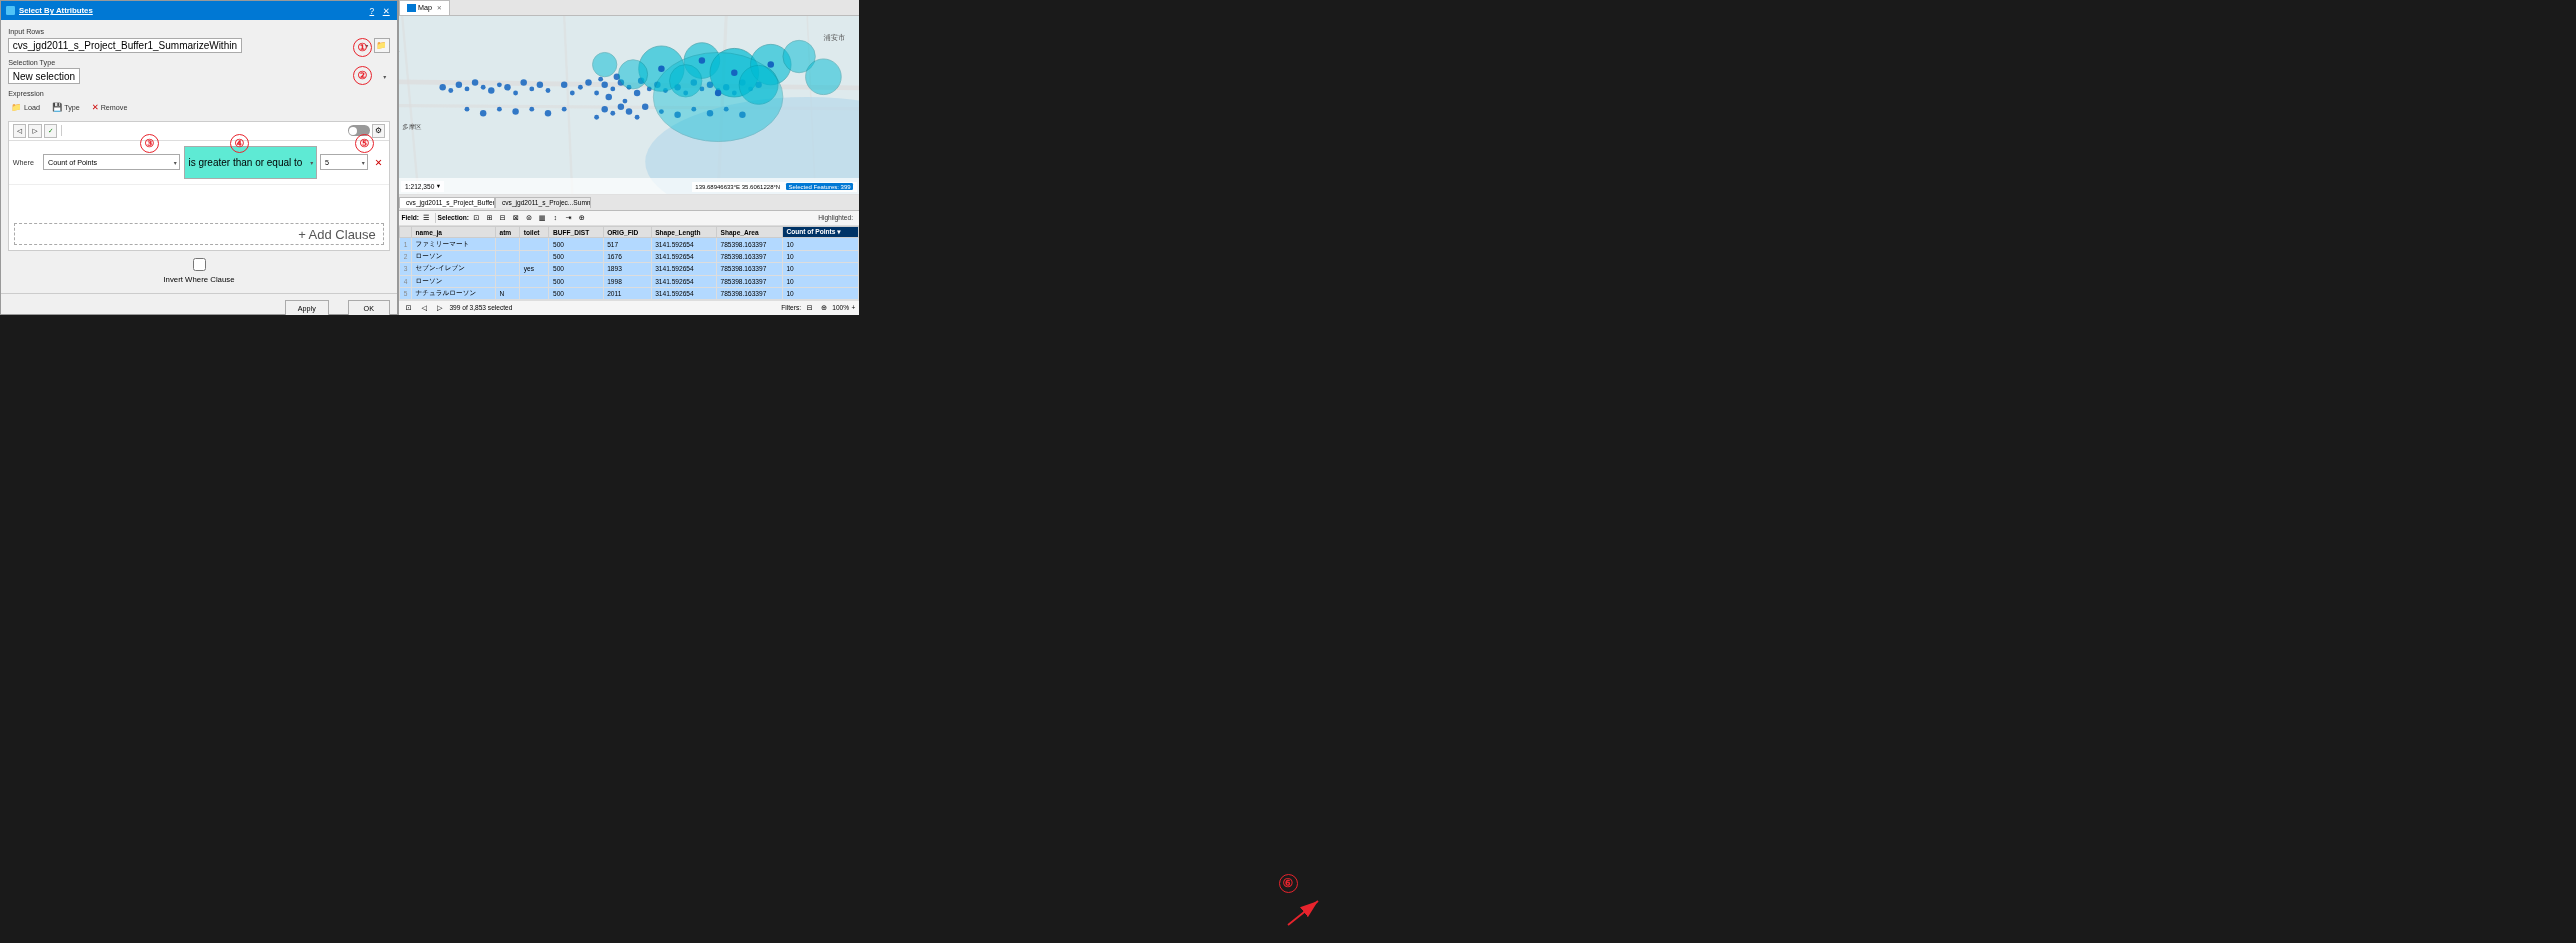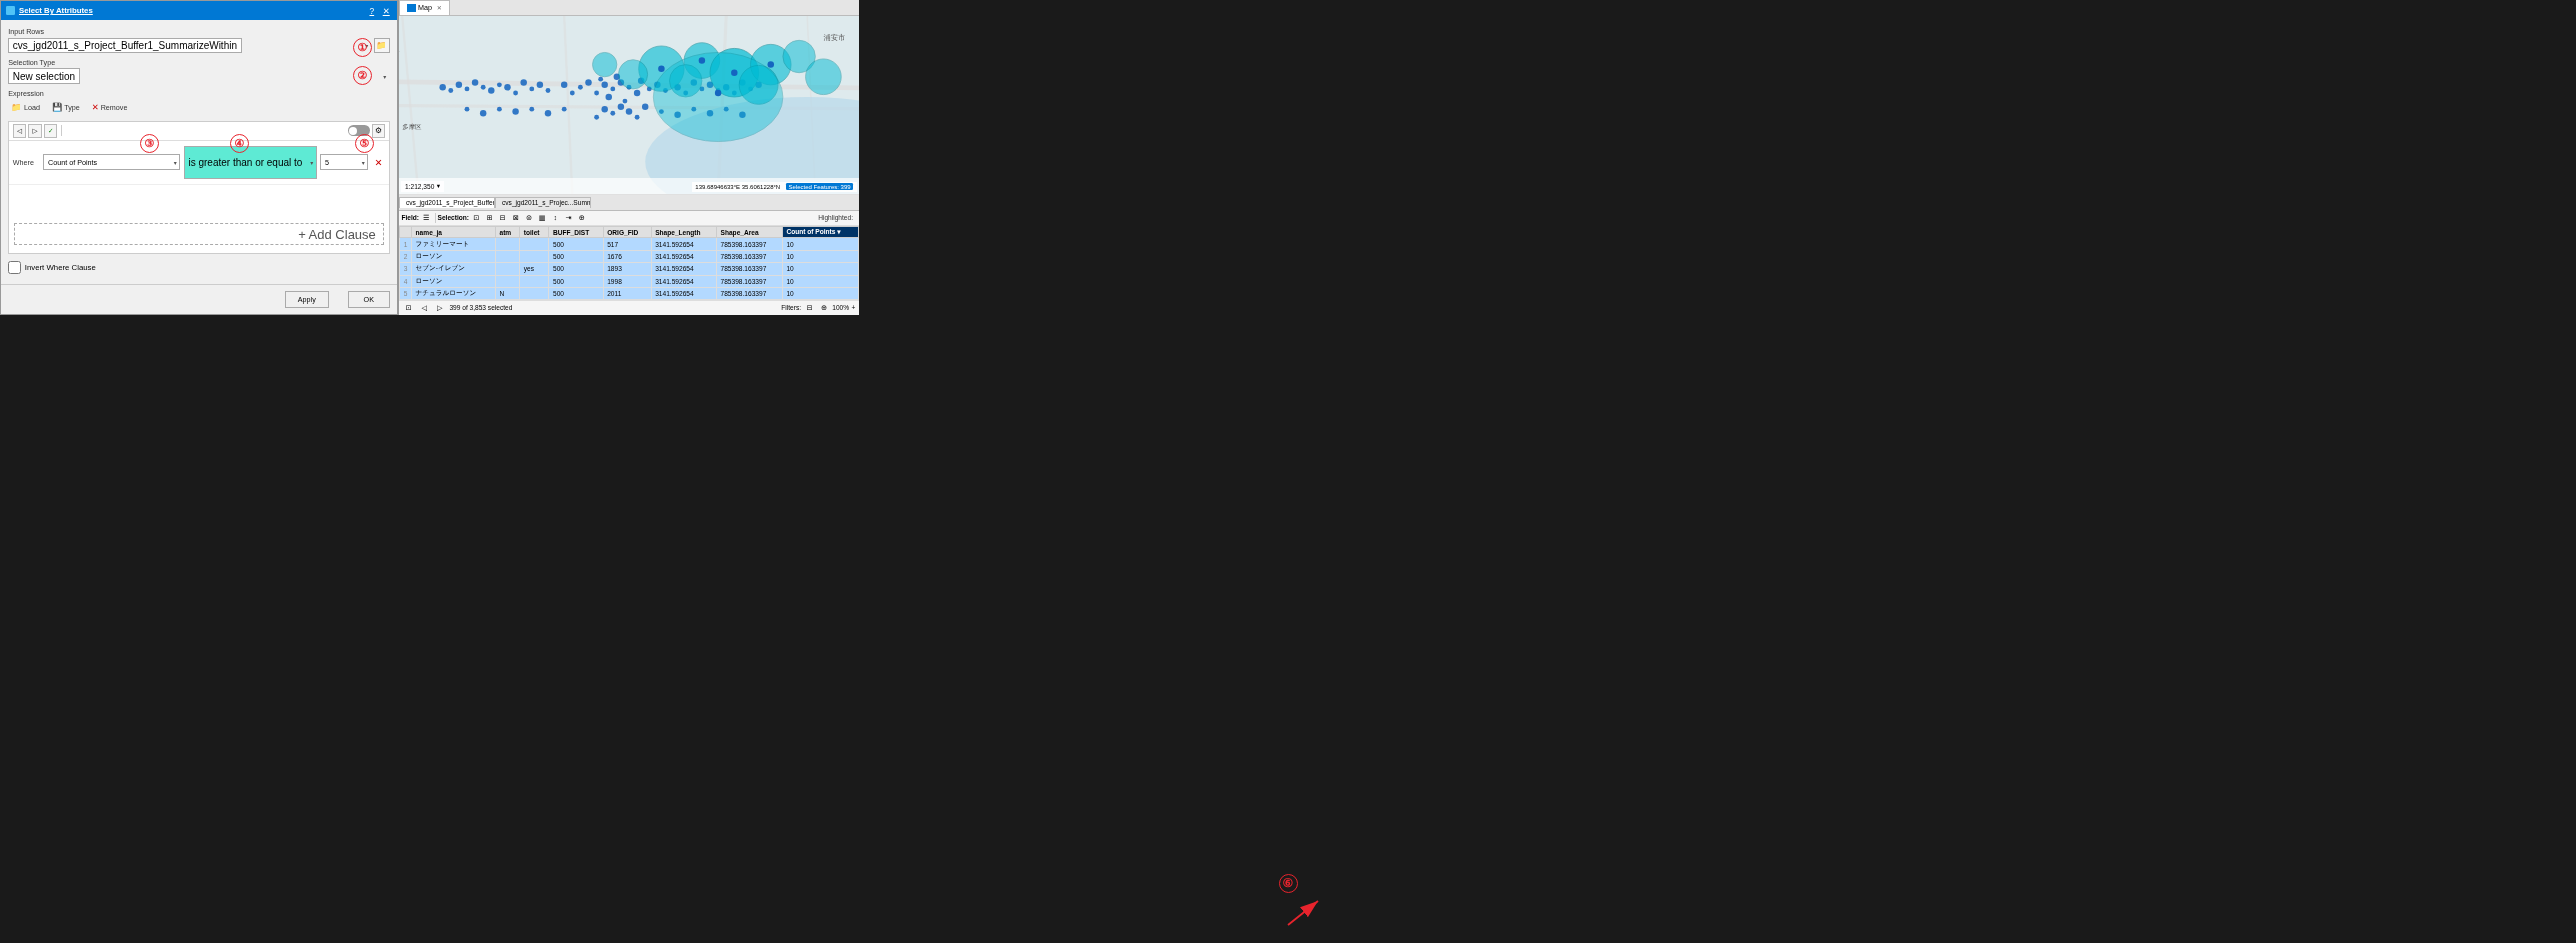--- a/index.html
+++ b/index.html
@@ -342,20 +342,21 @@
       width: 100%;
       text-align: right;
       margin-top: 34px;
     }
 
     .invert-row {
       display: flex;
       align-items: center;
       gap: 3.6px;
       padding: 2.4px 0;
+      flex-direction: column;
     }
 
     .dialog-footer {
       padding: 6px 7.2px;
       display: flex;
       justify-content: flex-end;
       gap: 19px;
       border-top: 0.6px solid #ccc;
     }
 

